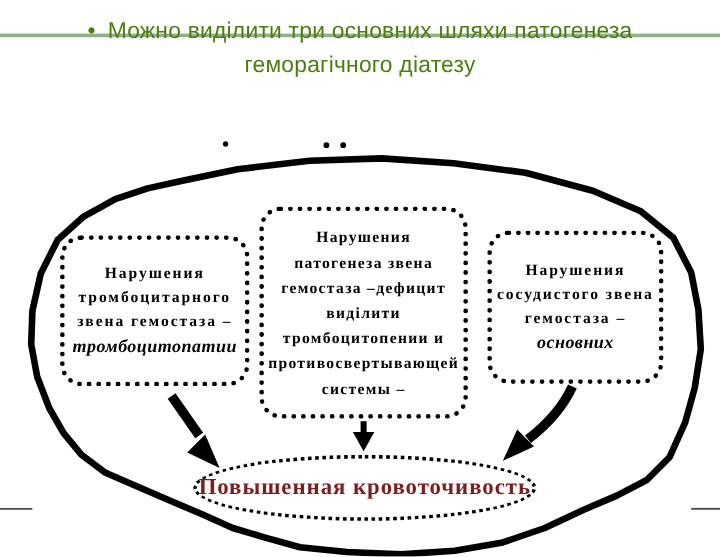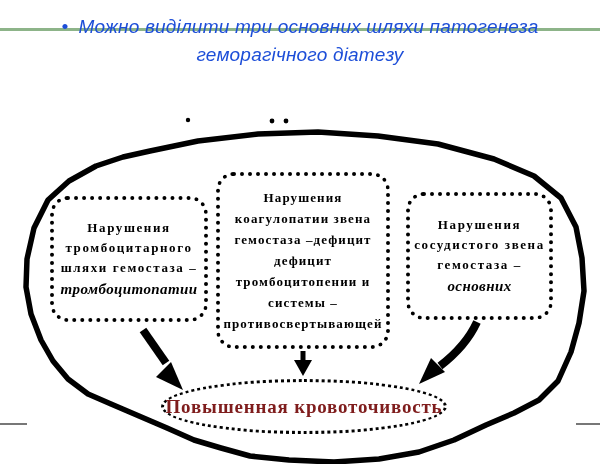--- a/index.html
+++ b/index.html
@@ -7,22 +7,22 @@
     position:relative;width:600px;height:464px;background:#ffffff;
     overflow:hidden;font-family:"Liberation Sans",sans-serif;
   }
   
   .accent-line{
     position:absolute;left:0;top:28px;width:600px;height:3px;
     background:#8db489;z-index:1;
   }
   .title{
     position:absolute;left:0;top:13px;width:600px;text-align:center;
-    color:#1d4ed8;font-size:19px;line-height:28px;z-index:2;
-    font-family:"Liberation Sans",sans-serif;letter-spacing:0.2px;font-style:italic;
+    color:#4d7c0f;font-size:19px;line-height:28px;z-index:2;
+    font-family:"Liberation Sans",sans-serif;letter-spacing:0.2px;
   }
   .title .bullet{margin-right:10px;}
   
   .diagram-svg{position:absolute;left:0;top:0;width:600px;height:464px;z-index:3;}
   
   .dbox{
     position:absolute;z-index:4;box-sizing:border-box;background:#fff;
     border:4px dotted #000;border-radius:18px;
     display:flex;flex-direction:column;justify-content:center;align-items:center;
     font-family:"Liberation Serif",serif;font-weight:bold;color:#000;
@@ -86,32 +86,32 @@
       <polygon points="419,384 431,358 445,372" fill="#000"></polygon>
     </g>
 
     <line x1="0" y1="424" x2="27" y2="424" stroke="#4a4a4a" stroke-width="1.5"></line>
     <line x1="576" y1="424" x2="600" y2="424" stroke="#4a4a4a" stroke-width="1.5"></line>
   </svg>
 
   <div class="dbox box-left">
     <div class="bl">Нарушения</div>
     <div class="bl">тромбоцитарного</div>
-    <div class="bl">шляхи гемостаза –</div>
+    <div class="bl">звена гемостаза –</div>
     <div class="bl it">тромбоцитопатии</div>
   </div>
 
   <div class="dbox mid box-mid">
     <div class="bl">Нарушения</div>
-    <div class="bl">коагулопатии звена</div>
+    <div class="bl">патогенеза звена</div>
     <div class="bl">гемостаза –дефицит</div>
-    <div class="bl">дефицит</div>
+    <div class="bl">виділити</div>
     <div class="bl">тромбоцитопении и</div>
+    <div class="bl">противосвертывающей</div>
     <div class="bl">системы –</div>
-    <div class="bl">противосвертывающей</div>
   </div>
 
   <div class="dbox box-right">
     <div class="bl">Нарушения</div>
     <div class="bl">сосудистого звена</div>
     <div class="bl">гемостаза –</div>
     <div class="bl it">основних</div>
   </div>
 
   <div class="ellipse">

